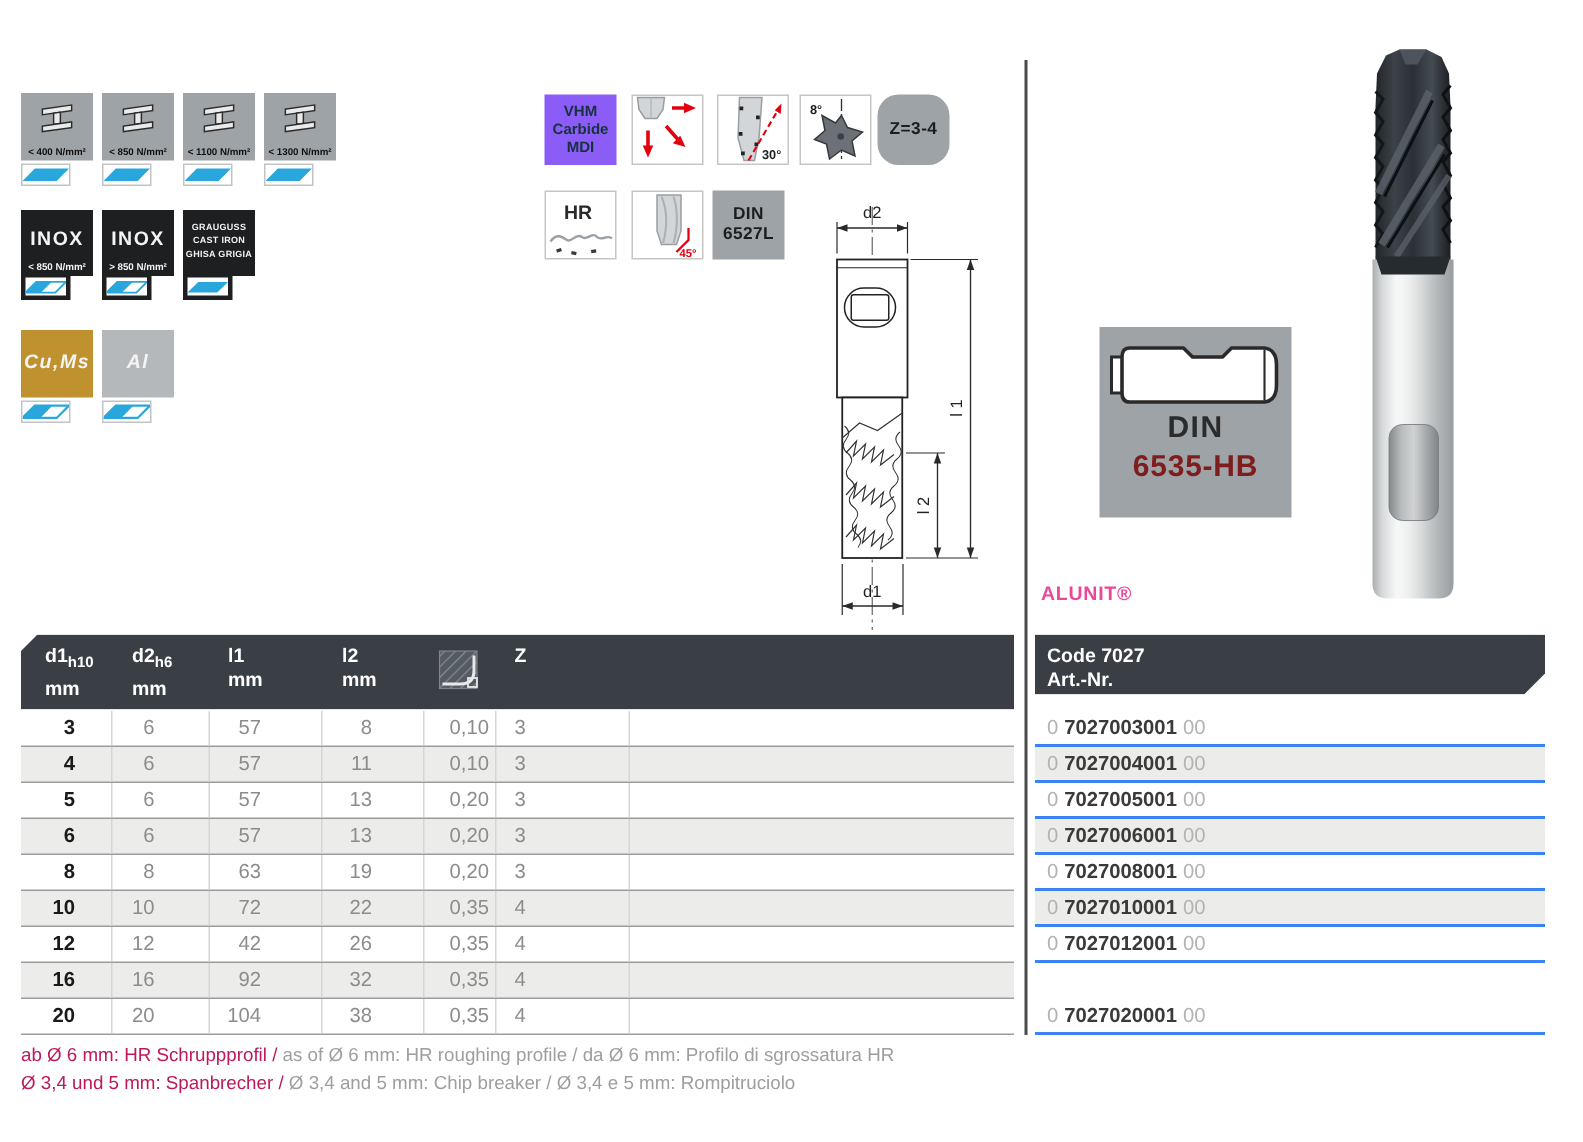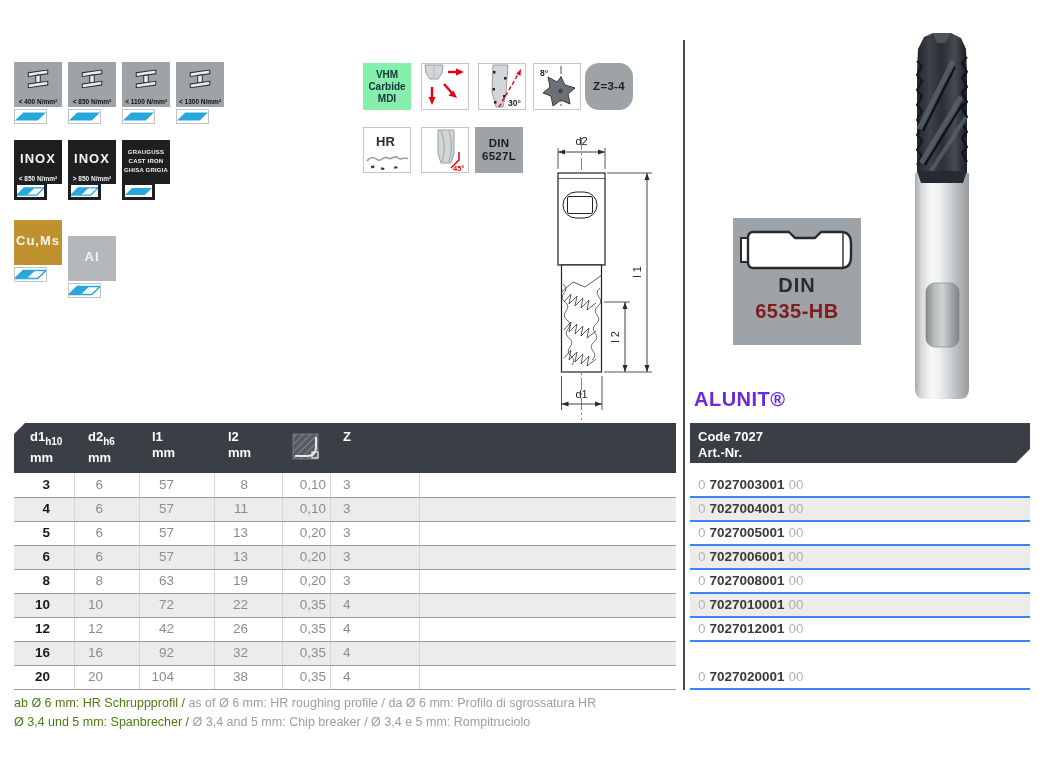--- a/index.html
+++ b/index.html
@@ -5,55 +5,55 @@
   html,body{margin:0;padding:0;background:#fff;}
   .page{position:relative;width:1055px;height:761px;background:#ffffff;
         font-family:"Liberation Sans",sans-serif;overflow:hidden;}
 
   
   .mat{position:absolute;width:33px;}
   .mat-body{position:relative;width:48px;}
   .mat-body.gray{background:#9EA3A7;height:45px;}
   .mat-body.dark{background:#1E1F21;height:44px;}
   .mat-body.gold{background:#C0912F;height:45px;}
-  .mat-body.alu{background:#B4B8BA;height:45px;margin-top:16px;}
+  .mat-body.alu{background:#B4B8BA;height:45px;}
   .mat-beam{position:absolute;left:9px;top:3px;}
   .mat-minilabel{position:absolute;left:0;right:0;bottom:2px;text-align:center;
       font-size:6.5px;font-weight:bold;color:#101010;letter-spacing:0;}
   .mat-minilabel.light{color:#f2f2f2;}
   .mat-title{position:absolute;left:0;right:0;top:11px;text-align:center;
       font-size:13px;font-weight:bold;color:#f4f4f4;letter-spacing:1px;}
-  .mat-title.big{top:13px;}
+  .mat-title.big{top:13px;font-style:italic;}
   .mat-3lines{position:absolute;left:0;right:0;top:8px;text-align:center;
       font-size:6px;font-weight:bold;color:#f2f2f2;line-height:9px;letter-spacing:.2px;}
   .mat-strip{margin-top:2px;height:13px;border:1px solid #c3c3c3;background:#fff;
       display:flex;align-items:center;justify-content:center;}
   .mat.darkwrap{background:#1E1F21;padding:0;}
   .mat.darkwrap .mat-strip{margin:1px 3px 3px 3px;border:none;height:12px;}
 
   
   .fi{position:absolute;width:48px;height:47px;box-sizing:border-box;
       display:flex;align-items:center;justify-content:center;}
   .fi.white{background:#fff;border:1px solid #c6c6c6;}
-  .fi.blue{background:#86efac;}
+  .fi.blue{background:#8b5cf6;}
   .fi.gray{background:#9EA3A7;}
   .fi-text3{font-size:10px;font-weight:bold;color:#15323e;text-align:center;line-height:12px;}
   .fi-big{font-size:11.5px;font-weight:bold;color:#1d1d1d;text-align:center;line-height:13px;letter-spacing:.3px;}
 
   
   .vdivider{position:absolute;left:683px;top:40px;width:2px;height:650px;background:#4b4b4b;}
 
   
   .shankbox{position:absolute;left:733px;top:218px;width:128px;height:127px;background:#9EA3A7;}
   .shankbox .t1{position:absolute;left:0;right:0;top:56px;text-align:center;
       font-size:20px;font-weight:bold;color:#2b2b2b;letter-spacing:1px;}
   .shankbox .t2{position:absolute;left:0;right:0;top:82px;text-align:center;
       font-size:20px;font-weight:bold;color:#7f1d1d;letter-spacing:.5px;}
-  .brand{position:absolute;left:694px;top:388px;font-size:20px;font-weight:bold;
-      color:#6d28d9;letter-spacing:.5px;}
+  .brand{position:absolute;left:694px;top:388px;font-size:13px;font-weight:bold;
+      color:#ec4899;letter-spacing:.5px;}
 
   
   .thead-left{position:absolute;left:14px;top:423px;width:662px;height:50px;background:#3A3E45;
       clip-path:polygon(11px 0,100% 0,100% 100%,0 100%,0 11px);
       display:grid;grid-template-columns:61px 65px 75px 68px 48px 89px 1fr;color:#fff;}
   .thead-right{position:absolute;left:690px;top:423px;width:340px;height:40px;background:#3A3E45;
       clip-path:polygon(0 0,100% 0,100% calc(100% - 14px),calc(100% - 14px) 100%,0 100%);
       color:#fff;box-sizing:border-box;padding:6px 0 0 8px;}
   .hcell{font-size:13px;font-weight:bold;padding-top:6px;line-height:16px;}
   .hcell sub{font-size:10px;font-weight:bold;}
@@ -74,21 +74,21 @@
       border-right:1px solid #d6d6d6;box-sizing:border-box;}
   .cell.last{border-right:none;}
   .c-d1{color:#1a1a1a;font-weight:bold;padding-right:24px;}
   .c-d2{padding-right:36px;} .c-l1{padding-right:40px;} .c-l2{padding-right:34px;}
   .c-r{padding-right:4px;} .c-z{text-align:left;padding-left:12px;}
   .code-gray{color:#b2b2b2;}
   .code-main{color:#3a3a3a;font-weight:bold;margin:0 4px;}
 
   
   .notes{position:absolute;left:14px;top:694px;font-size:12.5px;line-height:19px;}
-  .nd{color:#4d7c0f;} .nl{color:#9e9e9e;}
+  .nd{color:#be185d;} .nl{color:#9e9e9e;}
 
   svg text{font-family:"Liberation Sans",sans-serif;}
 </style>
 </head>
 <body>
 
 <div class="page">
 
   <svg width="0" height="0" style="position:absolute">
     <defs>

